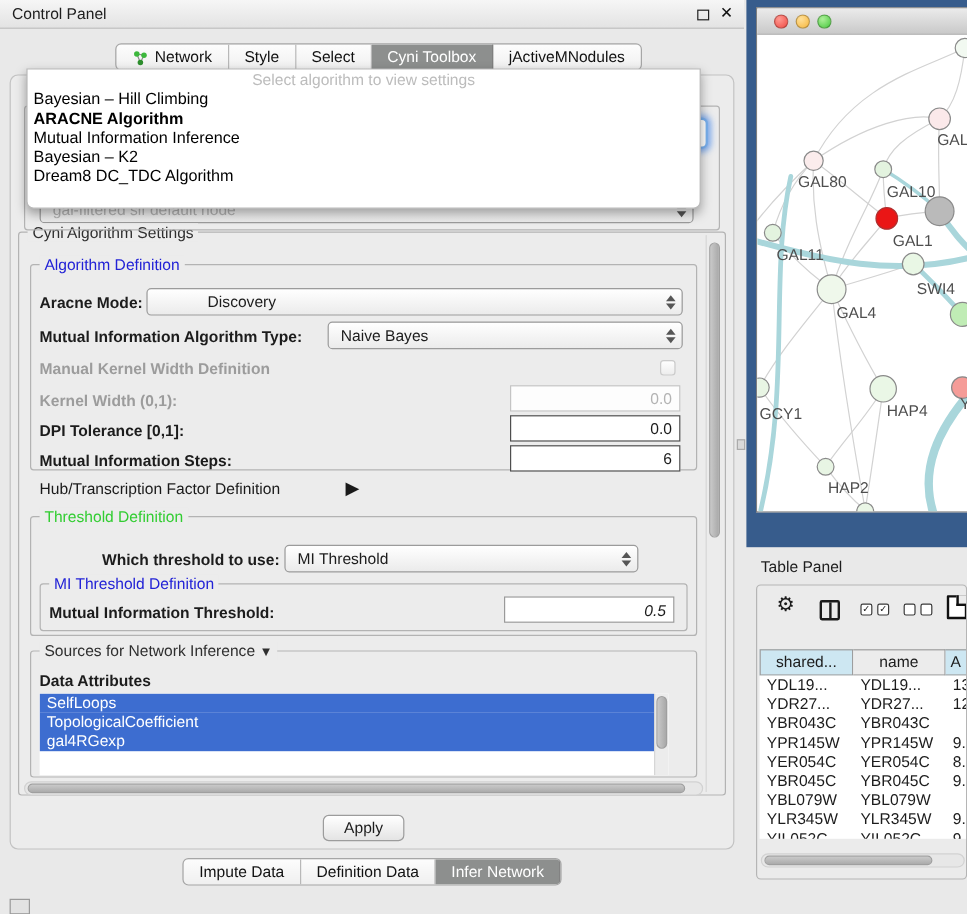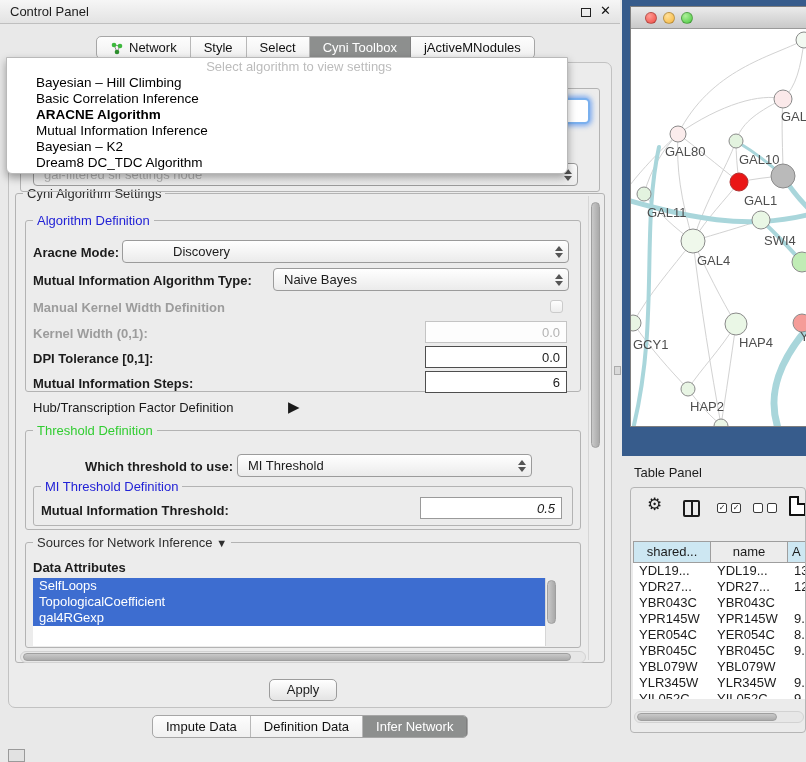--- a/index.html
+++ b/index.html
@@ -55,21 +55,21 @@
   .vtrack { position:absolute; background:#ececec; border-left:1px solid #d6d6d6; }
   .vthumb { position:absolute; background:linear-gradient(90deg,#c9c9c9,#a9a9a9); border-radius:5px; border:1px solid #9f9f9f; }
   .htrack { position:absolute; background:#e7e7e7; border:1px solid #d2d2d2; border-radius:6px; }
   .hthumb { position:absolute; background:linear-gradient(#c9c9c9,#ababab); border-radius:5px; border:1px solid #9f9f9f; }
 
   
   #attr-list { left:33px; top:578px; width:524px; height:68px; background:#fff; overflow:hidden; }
   .attr-item { height:16px; line-height:16px; padding-left:6px; background:#3d6dd0; color:#fff; width:512px; }
 
   
-  #algo-popup { left:6px; top:57px; width:562px; height:117px; background:#fff; border:1px solid #b9b9b9; border-radius:0 0 6px 6px; box-shadow:0 4px 9px rgba(0,0,0,.35); z-index:90;padding-left:24px; }
+  #algo-popup { left:22px; top:57px; width:562px; height:117px; background:#fff; border:1px solid #b9b9b9; border-radius:0 0 6px 6px; box-shadow:0 4px 9px rgba(0,0,0,.35); z-index:90; }
   #algo-popup .prompt { text-align:center; color:#bcbcbc; height:17px; line-height:17px; }
   #algo-popup .item { height:16px; line-height:16px; padding-left:5px; color:#000; font-size:13.5px; white-space:nowrap; }
   #algo-popup .item.bold { font-weight:bold; }
   #focus-combo { left:30px; top:98px; width:560px; height:26px; background:#fff; border:2px solid #7ab0ee; border-radius:5px; box-shadow:0 0 5px 2px rgba(90,150,240,.75); z-index:10; }
   #inference-box { left:20px; top:88px; width:580px; height:104px; z-index:5; }
   #inference-combo { left:33px; top:163px; width:545px; color:#b5b5b5; }
 
   
   #apply-btn { left:269px; top:679px; width:68px; height:22px; border:1px solid #9c9c9c; border-radius:5px; background:linear-gradient(#ffffff,#e4e4e4); text-align:center; line-height:20px; }
 
@@ -143,31 +143,30 @@
   <div class="tab">
       <span>jActiveMNodules</span>
     </div>
 </div>
 
 <div class="abs" id="main-panel"></div>
 
 <div class="abs groupbox" id="inference-box"></div>
 <div class="abs" id="focus-combo"></div>
 <div class="abs combo" id="inference-combo">
-  <span class="val">gal-filtered sif settings node</span>
+  <span class="val">gal-filtered sif default node</span>
   <span class="stepper">
       <i class="tri-up"></i>
       <i class="tri-dn"></i>
     </span>
 </div>
 
 <div class="abs" id="algo-popup">
   <div class="prompt">Select algorithm to view settings</div>
   <div class="item">Bayesian – Hill Climbing</div>
-  <div class="item">Basic Correlation Inference</div>
   <div class="item bold">ARACNE Algorithm</div>
   <div class="item">Mutual Information Inference</div>
   <div class="item">Bayesian – K2</div>
   <div class="item">Dream8 DC_TDC Algorithm</div>
 </div>
 
 <div class="abs groupbox" style="left:15px;top:193px;width:590px;height:470px;">
   <span class="legend dark">Cyni Algorithm Settings</span>
 </div>
 

